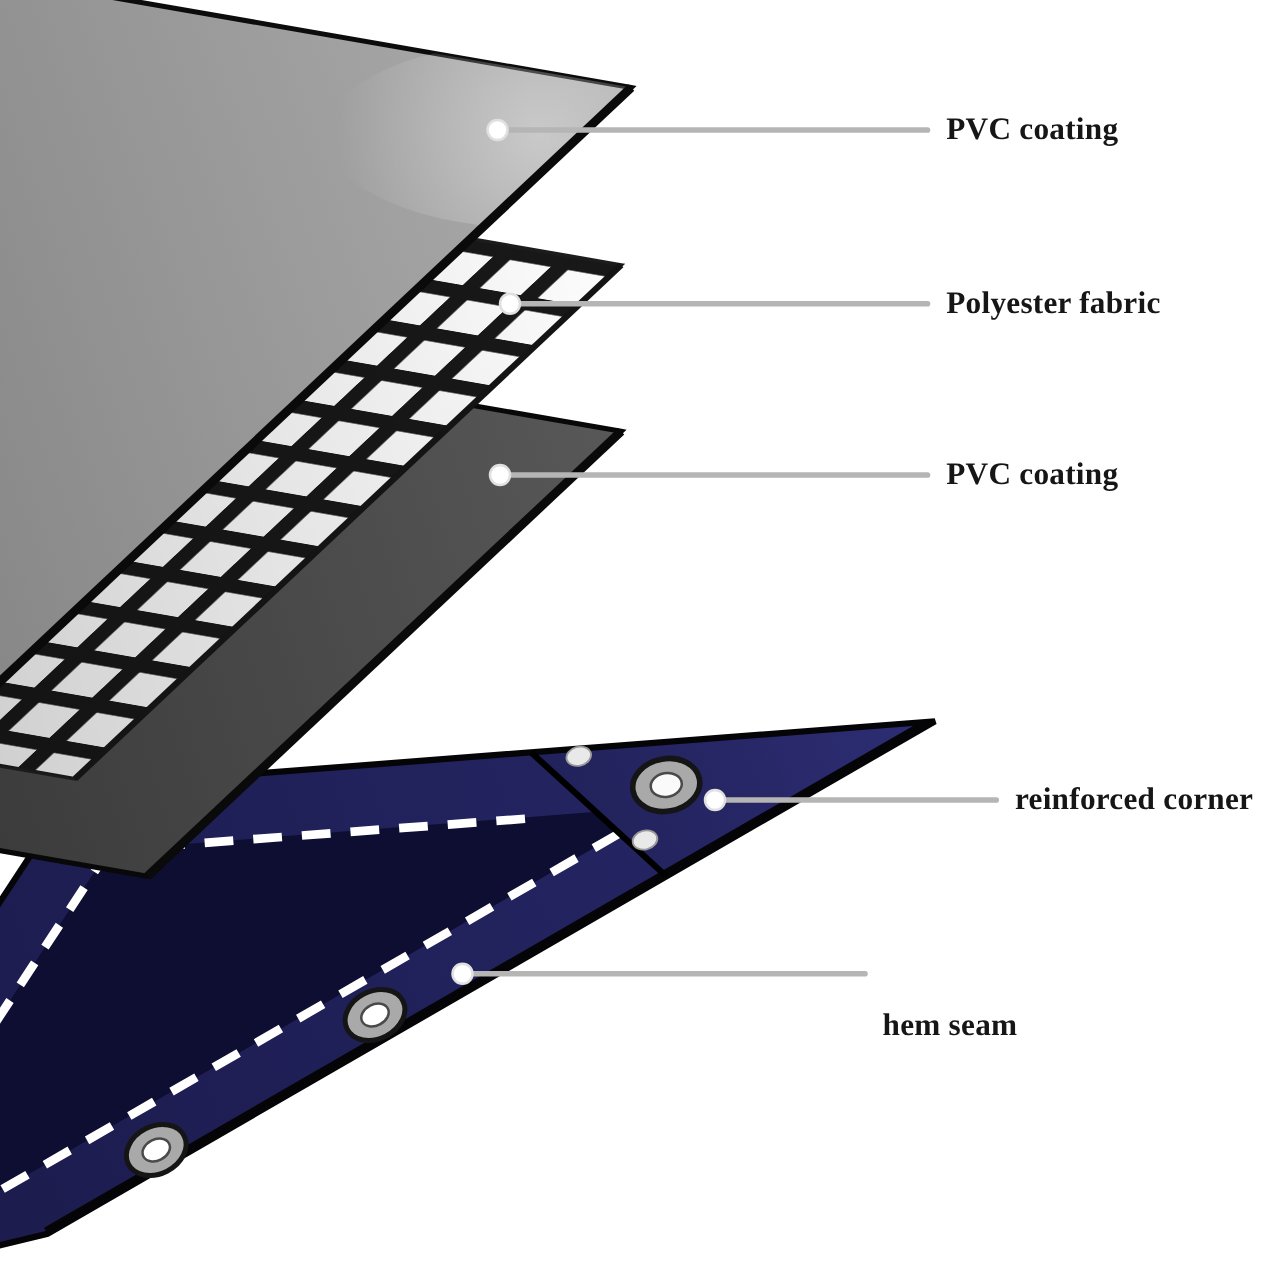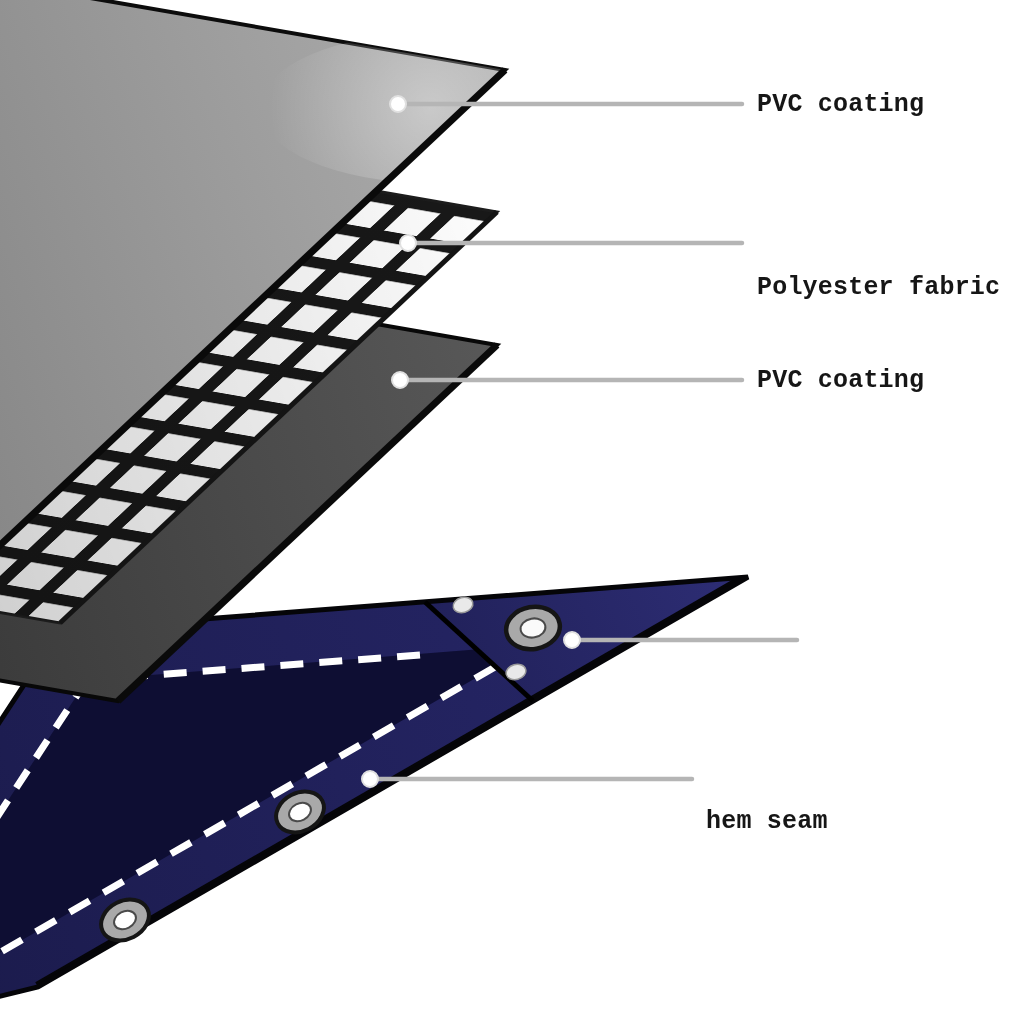--- a/index.html
+++ b/index.html
@@ -1,26 +1,26 @@
 <!DOCTYPE html>
 <html><head>
 <meta charset="utf-8">
 <style>
   html,body{margin:0;padding:0;background:#ffffff;}
   .canvas{
     position:relative;width:1024px;height:1024px;background:#ffffff;
-    overflow:hidden;font-family:Liberation Mono, monospace;text-align:center;
+    overflow:hidden;font-family:Liberation Serif, serif;text-align:center;
   }
   .diagram-svg{position:absolute;left:0;top:0;}
   .label{
     position:absolute;font-weight:bold;font-size:25px;color:#161616;
     transform:translateY(-50%);letter-spacing:.2px;white-space:nowrap;
   }
   .label-pvc-top{left:757px;top:104px;}
-  .label-polyester{left:757px;top:243px;margin-top:44px;}
+  .label-polyester{left:757px;top:243px;}
   .label-pvc-bottom{left:757px;top:380px;}
   .label-corner{left:812px;top:640px;}
   .label-hem{left:706px;top:821px;}
 </style>
 </head>
 <body>
 
 <div class="canvas">
 
   <svg class="diagram-svg" width="1024" height="1024" viewBox="0 0 1024 1024">
@@ -125,15 +125,16 @@
       <circle cx="408" cy="243" r="8"></circle>
       <circle cx="400" cy="380" r="8"></circle>
       <circle cx="572" cy="640" r="8"></circle>
       <circle cx="370" cy="779" r="8"></circle>
     </g>
   </svg>
 
   <div class="label label-pvc-top">PVC coating</div>
   <div class="label label-polyester">Polyester fabric</div>
   <div class="label label-pvc-bottom">PVC coating</div>
+  <div class="label label-corner">reinforced corner</div>
   <div class="label label-hem">hem seam</div>
 
 </div>
 
 </body></html>

